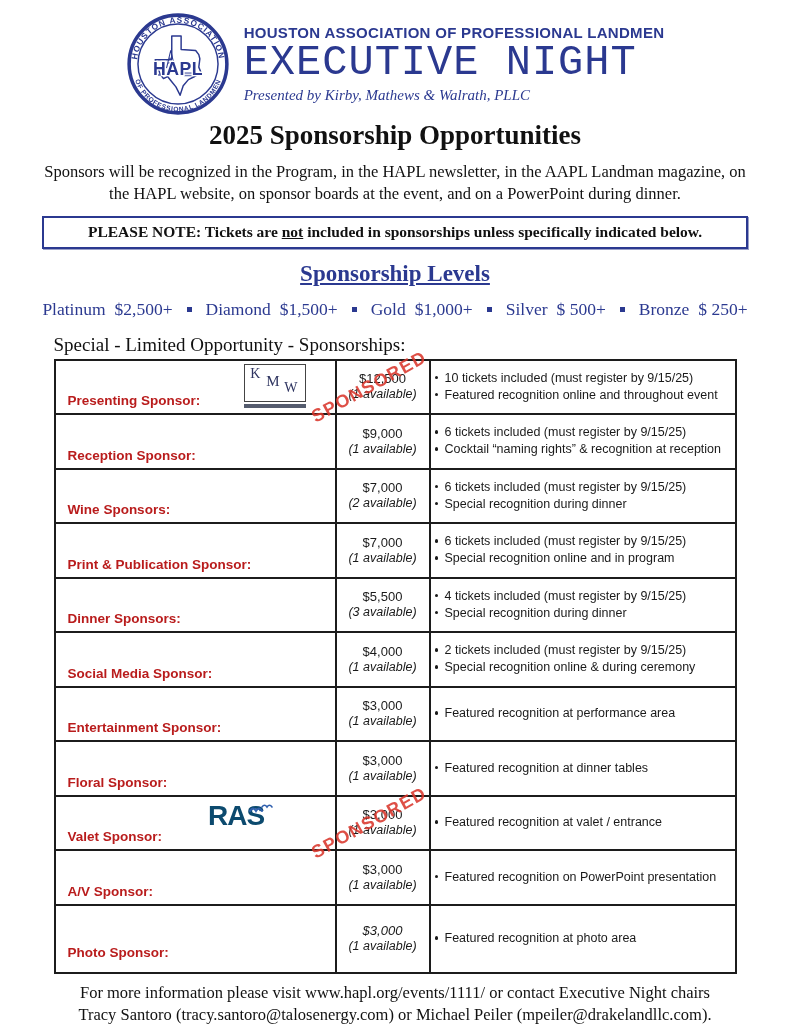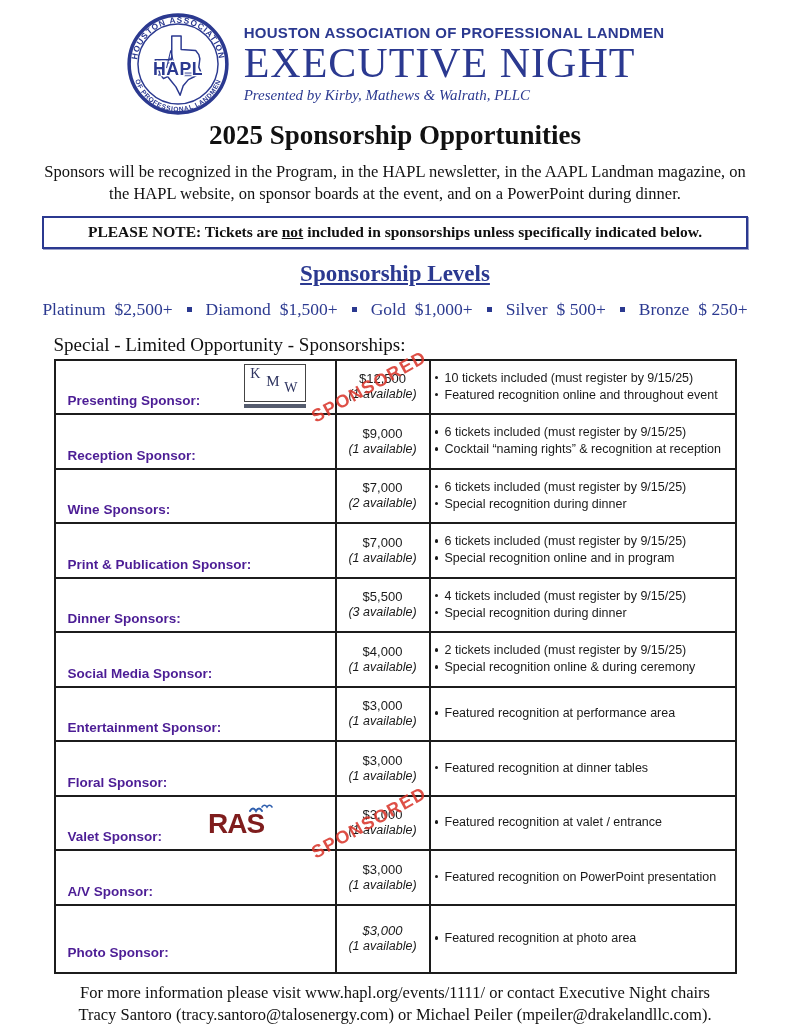--- a/index.html
+++ b/index.html
@@ -14,21 +14,21 @@
     display:flex; align-items:center; justify-content:center;
     gap:14px; padding-top:12px;
   }
   .seal { width:104px; height:104px; flex:0 0 auto; }
   .mast-text { display:flex; flex-direction:column; align-items:flex-start; }
   .org-line {
     font-family:"Liberation Sans", sans-serif; font-weight:bold;
     font-size:15px; letter-spacing:.3px; color:#2b3990;
   }
   .event-title {
-    font-family:Liberation Serif, serif; font-weight:normal;
+    font-family:Liberation Mono, monospace; font-weight:normal;
     font-size:42px; line-height:1.05; letter-spacing:1px; color:#2b3990;
   }
   .presented-by {
     font-style:italic; font-size:15px; color:#2b3990; margin-top:1px;
   }
   
   .page-title {
     text-align:center; font-weight:bold; font-size:27px; color:#111;
     margin-top:4px;
   }
@@ -65,21 +65,21 @@
   }
   .cell {
     border-right:2px solid #1c1c1c; border-bottom:2px solid #1c1c1c;
     position:relative; display:flex;
   }
   .trow { display:contents; }
   .trow .cell { height:54.5px; }
   .trow:last-child .cell { height:66px; border-bottom:none; }
   .cell.c-benefits { border-right:none; }
   .c-name { align-items:center; padding-left:12px; gap:18px; }
-  .sponsor-name { font-weight:bold; font-size:13.5px; color:#4c1d95;margin-top:28px; }
+  .sponsor-name { font-weight:bold; font-size:13.5px; color:#b91c1c;margin-top:28px; }
   .c-price { flex-direction:column; align-items:center; justify-content:center; }
   .price { font-size:13px; color:#1a1a1a; line-height:1.15; }
   .avail { font-size:12.5px; font-style:italic; color:#1a1a1a; line-height:1.15; }
   .price.italic { font-style:italic; }
   .c-benefits { align-items:center; padding-left:0; }
   .c-benefits ul { list-style:none; }
   .c-benefits li {
     font-size:12.5px; color:#1a1a1a; line-height:1.35;
     padding-left:14px; position:relative;
   }
@@ -101,23 +101,23 @@
     border:1px solid #444; background:#fff;
     font-family:"Liberation Serif", serif; color:#2e3460;
   }
   .kmw-k { position:absolute; left:5px;  top:1px;  font-size:14px; }
   .kmw-m { position:absolute; left:21px; top:8px;  font-size:15px; }
   .kmw-w { position:absolute; left:39px; top:15px; font-size:14px; }
   .kmw-caption { position:absolute; left:0; bottom:2px; width:62px; height:4px; background:#555c6e; }
   
   .ras { position:relative; flex:0 0 auto; margin-left:28px; width:72px; height:42px; }
   .ras-text {
-    position:absolute; left:0; bottom:4px;
+    position:absolute; left:0; bottom:12px;
     font-family:"Liberation Sans", sans-serif; font-weight:bold;
-    font-size:28px; letter-spacing:-1px; color:#7f1d1d;
+    font-size:28px; letter-spacing:-1px; color:#0c4a6e;
   }
   .ras-birds { position:absolute; right:6px; top:0; }
   
   .page-footer { margin-top:8px; text-align:center; font-size:16.5px; line-height:1.35; color:#111; }
   
   .seal text { fill:#2b3990; }
 </style>
 </head>
 <body>
 

